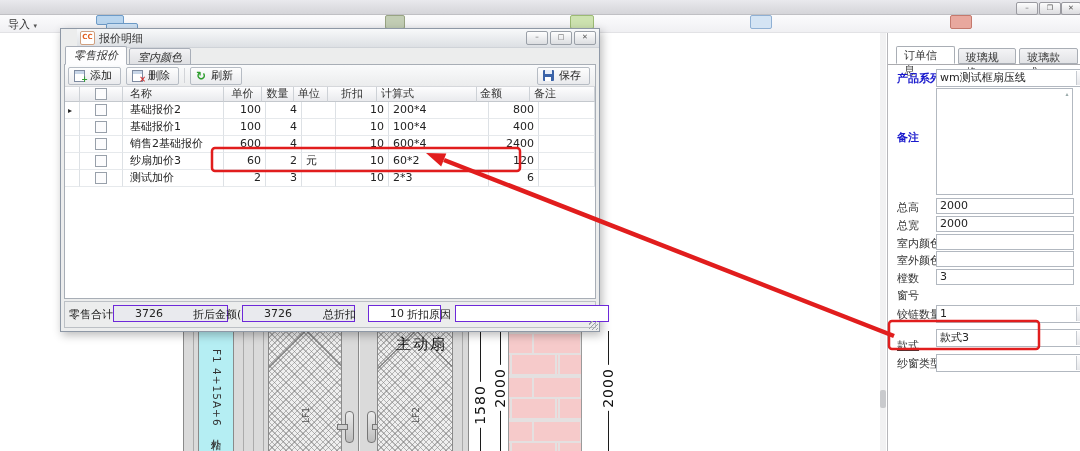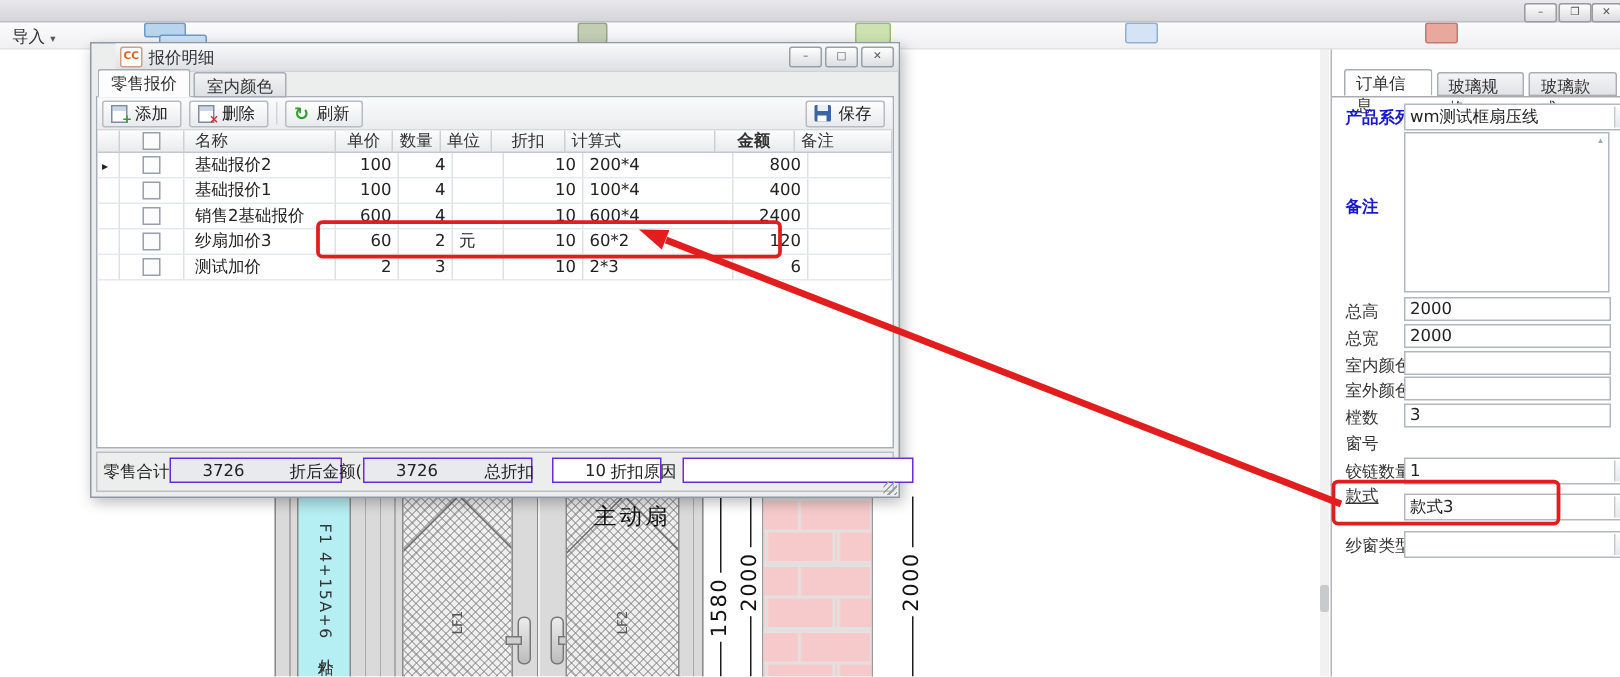--- a/index.html
+++ b/index.html
@@ -43,21 +43,21 @@
   .dialog{position:absolute;left:60px;top:28px;width:538px;height:302px;background:#eceded;
     border:1px solid #8e98a6;box-shadow:2px 3px 9px rgba(0,0,0,.28);z-index:10;}
   .dlg-title{position:absolute;left:0;top:0;right:0;height:18px;display:flex;align-items:center;
     background:linear-gradient(#f8f9fa,#dde0e4);border-bottom:1px solid #cfd3d8;padding:0 3px;margin-left:16px;}
   .dlg-ico{width:13px;height:12px;background:#fff;border:1px solid #d0a080;border-radius:2px;
     color:#e06020;font-size:7px;font-weight:bold;text-align:center;line-height:11px;margin-right:4px;}
   .dlg-title-text{color:#333;}
   .dlg-btn{width:20px;height:12px;margin-left:2px;border:1px solid #9aa0a8;border-radius:2px;
     background:linear-gradient(#fefefe,#dcdee1);font-size:7px;line-height:11px;text-align:center;color:#555;}
   .dlg-btns{margin-left:auto;display:flex;}
-  .dlg-tabs{position:absolute;left:4px;top:19px;height:17px;display:flex;align-items:flex-end;z-index:2;}
+  .dlg-tabs{position:absolute;left:4px;top:19px;height:17px;display:flex;align-items:flex-end;z-index:2;font-style:italic;}
   .dtab{padding:1px 8px 0;border:1px solid #a8aeb8;background:linear-gradient(#f3f3f5,#dfe0e3);
     height:14px;margin-right:2px;border-radius:2px 2px 0 0;color:#333;}
   .dtab.active{background:#fdfdfe;height:16px;border-bottom:1px solid #fdfdfe;}
   .dlg-main{position:absolute;left:3px;top:35px;width:530px;height:233px;background:#fff;border:1px solid #a8aeb6;}
   .dlg-toolbar{position:absolute;left:0;top:0;right:0;height:21px;display:flex;align-items:center;gap:5px;
     background:linear-gradient(#fafbfc,#ebeced);border-bottom:1px solid #d5d7db;padding:0 3px;}
   .tbtn{height:16px;border:1px solid #b6bcc4;border-radius:2px;background:linear-gradient(#fefefe,#e9eaed);
     display:inline-flex;align-items:center;padding:0 8px 0 5px;gap:5px;color:#222;}
   .sheet{width:9px;height:10px;background:#fff;border:1px solid #7d8aa0;position:relative;
     background-image:linear-gradient(#c8d6e8 0 3px,transparent 3px);}
@@ -74,21 +74,21 @@
   .tr{display:flex;height:17px;line-height:16px;}
   .th{display:flex;height:15px;line-height:14px;background:linear-gradient(#fdfdfe,#e8e9ec);color:#333;}
   .c{border-right:1px solid #dde1e5;border-bottom:1px solid #e6e9ec;overflow:hidden;white-space:nowrap;}
   .th .c{border-bottom:1px solid #c4c8cd;border-right:1px solid #cdd1d6;}
   .c0{width:14px;} .c1{width:42px;display:flex;align-items:center;justify-content:center;}
   .c2{width:93px;padding-left:7px;} .c3{width:37px;text-align:right;padding-right:4px;}
   .c4{width:31px;text-align:right;padding-right:4px;} .c5{width:29px;padding-left:4px;}
   .c6{width:48px;text-align:right;padding-right:4px;} .c7{width:95px;padding-left:4px;}
   .c8{width:45px;text-align:right;padding-right:4px;} .c9{flex:1;padding-left:4px;}
   .th .c2{padding-left:7px;} .th .c3,.th .c4,.th .c6{text-align:center;padding-right:0;}
-  .th .c5,.th .c7,.th .c8{text-align:left;} .th .c8{padding-left:3px;text-align:center;font-weight:bold;}
+  .th .c5,.th .c7,.th .c8{text-align:left;} .th .c8{padding-left:3px;}
   .cb{width:10px;height:10px;border:1px solid #98a0aa;background:#fcfcfd;}
   .rowmark{font-size:8px;color:#222;padding-left:3px;line-height:16px;}
 
   .dlg-footer{position:absolute;left:3px;top:272px;width:530px;height:25px;background:#eceded;
     border:1px solid #bcc0c5;}
   .f-label{position:absolute;top:5px;color:#222;}
   .ibox{position:absolute;top:3px;height:15px;border:1px solid #6d28d9;background:#fff;
     line-height:15px;padding:0 21px;overflow:hidden;}
   .ro{background:#e9eaee;}
   .grip{position:absolute;right:1px;bottom:1px;width:9px;height:9px;
@@ -364,21 +364,21 @@
   <div class="p-input" style="top:237px;">3</div>
 
   <div class="p-label" style="top:256px;">窗号</div>
 
   <div class="p-label" style="top:275px;">铰链数量</div>
   <div class="p-select" style="top:273px;">
     <span>1</span>
     <span class="p-caret">▾</span>
   </div>
 
-  <div class="p-label" style="top:291px;text-decoration:underline;">款式</div>
+  <div class="p-label" style="top:306px;text-decoration:underline;">款式</div>
   <div class="p-select" style="top:297px;">
     <span>款式3</span>
     <span class="p-caret">▾</span>
   </div>
 
   <div class="p-label" style="top:324px;">纱窗类型</div>
   <div class="p-select" style="top:322px;">
     <span></span>
     <span class="p-caret">▾</span>
   </div>

